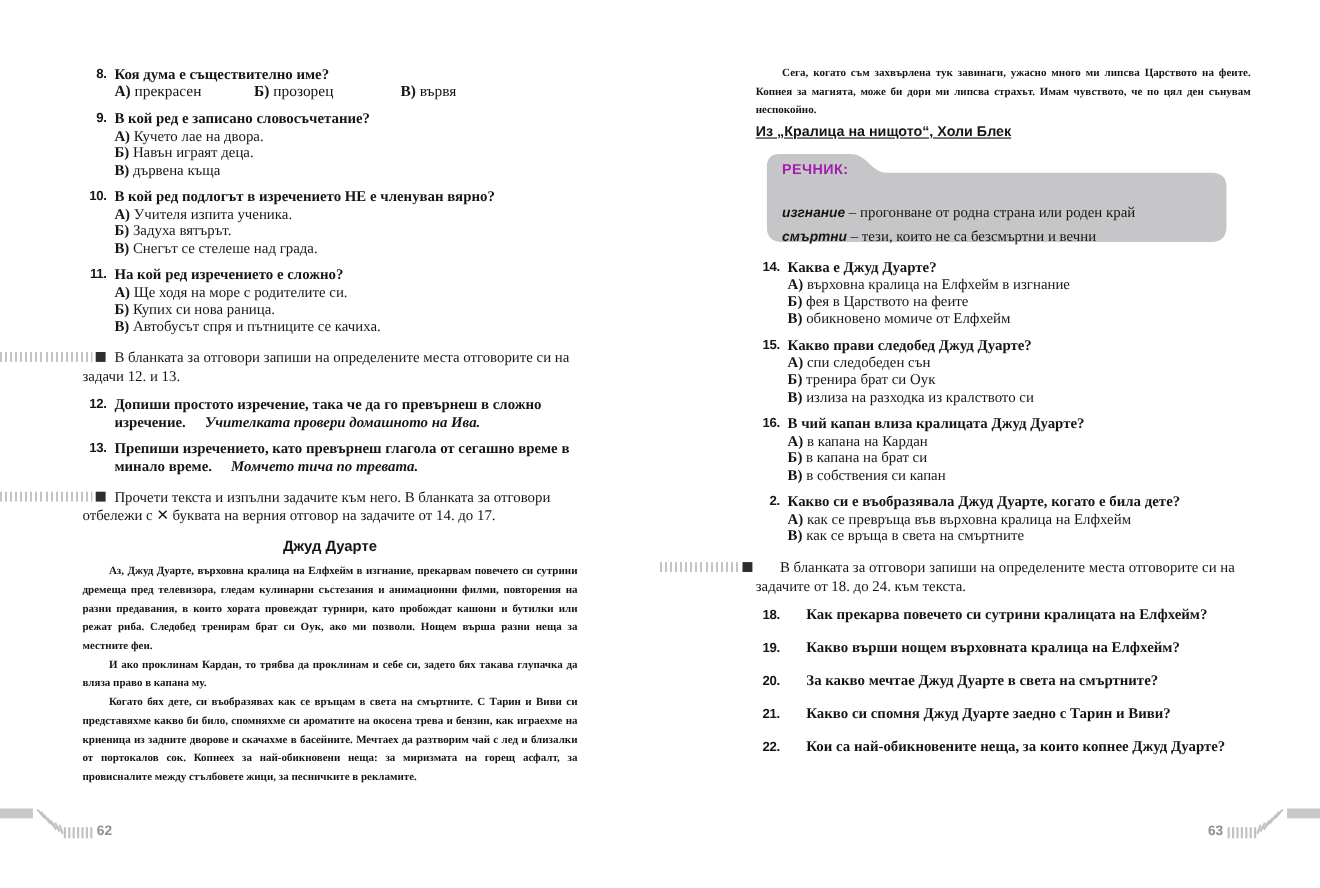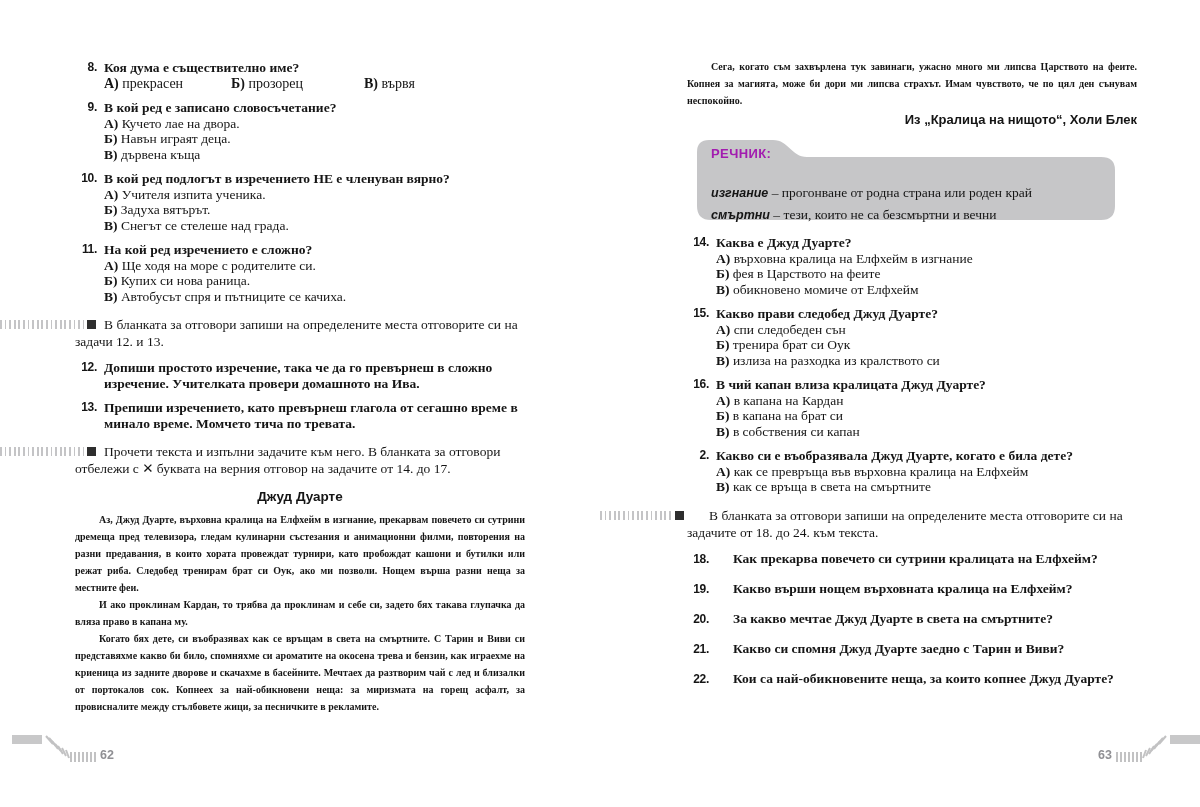--- a/index.html
+++ b/index.html
@@ -30,44 +30,44 @@
   .marker .ticks{height:9px;background:repeating-linear-gradient(90deg,#c4c4c6 0 1.8px,transparent 1.8px 4.6px);margin-right:3px;}
   .marker .sq{width:9px;height:9px;background:#2e2e2e;}
   .page-left  .instr .marker{left:-75px;}
   .page-left  .instr .ticks{width:84px;}
   .page-right .instr .marker{left:-87px;}
   .page-right .instr .ticks{width:72px;}
   .page-right .instr{text-indent:22px;}
 
   
   .task .q-text{font-weight:bold;}
-  .task .example{}
+  .task .example{font-style:italic;margin-left:14px;}
 
   
   .reading-title{text-align:center;font-family:"Liberation Sans",sans-serif;
                  font-weight:bold;font-size:13.5px;margin:12px 0 7px;}
   .para{font-size:10px;line-height:17px;text-align:justify;text-indent:24px;font-weight:bold;}
 
   
-  .attribution{text-align:right;font-family:"Liberation Sans",sans-serif;
-               font-weight:bold;font-size:13px;margin-top:3px;}
+  .attribution{text-align:left;font-family:"Liberation Sans",sans-serif;
+               font-weight:bold;font-size:13px;margin-top:3px;text-decoration:underline;}
 
   
   .glossary{position:relative;width:420px;height:80px;margin:13px 0 15px 10px;}
   .glossary svg{position:absolute;left:0;top:0;}
   .g-title{position:absolute;left:14px;top:6px;color:#a21caf;
            font-family:"Liberation Sans",sans-serif;font-weight:bold;font-size:13px;letter-spacing:.4px;}
   .g-entries{position:absolute;left:14px;top:42px;font-size:13.5px;line-height:21px;}
   .g-term{font-family:"Liberation Sans",sans-serif;font-weight:bold;font-style:italic;font-size:12.5px;}
 
   
   .oq{display:flex;font-weight:bold;font-size:13.5px;line-height:16px;margin-bottom:14px;gap:17px;}
 
   
-  .footer{position:absolute;top:733px;width:115px;height:32px;margin-left:12px;}
+  .footer{position:absolute;top:733px;width:115px;height:32px;}
   .footer-left{left:0;}
   .footer-right{right:0;}
   .footer-right svg{position:absolute;right:0;top:0;transform:scaleX(-1);}
   .footer-left svg{position:absolute;left:0;top:0;}
   .pagenum{position:absolute;top:15px;font-family:"Liberation Sans",sans-serif;
            font-weight:bold;font-size:12.5px;color:#909094;}
   .footer-left .pagenum{left:88px;}
   .footer-right .pagenum{right:88px;}
 </style>
 </head>

